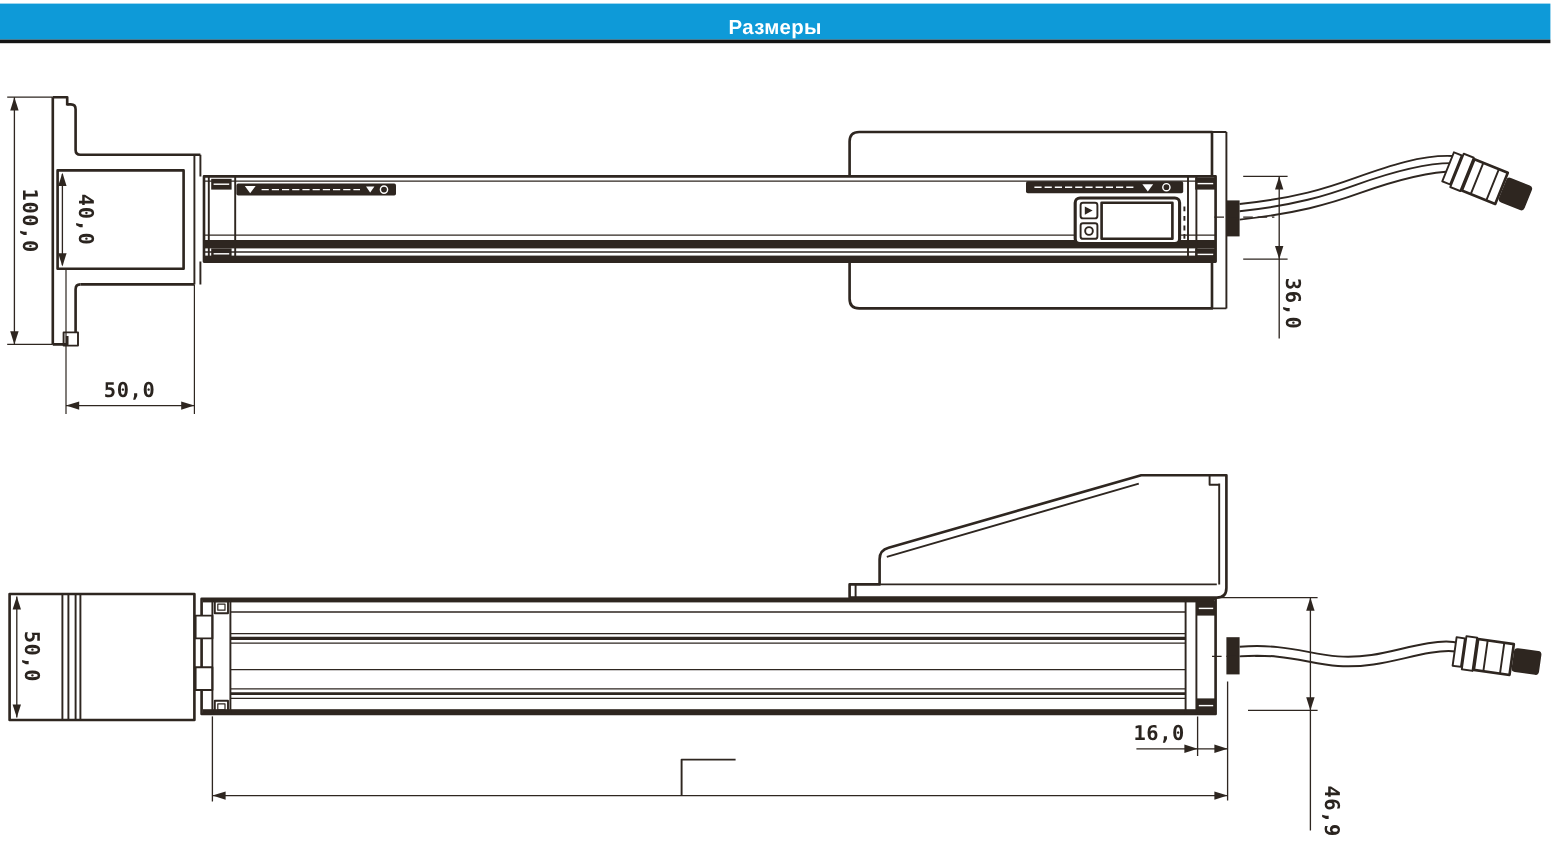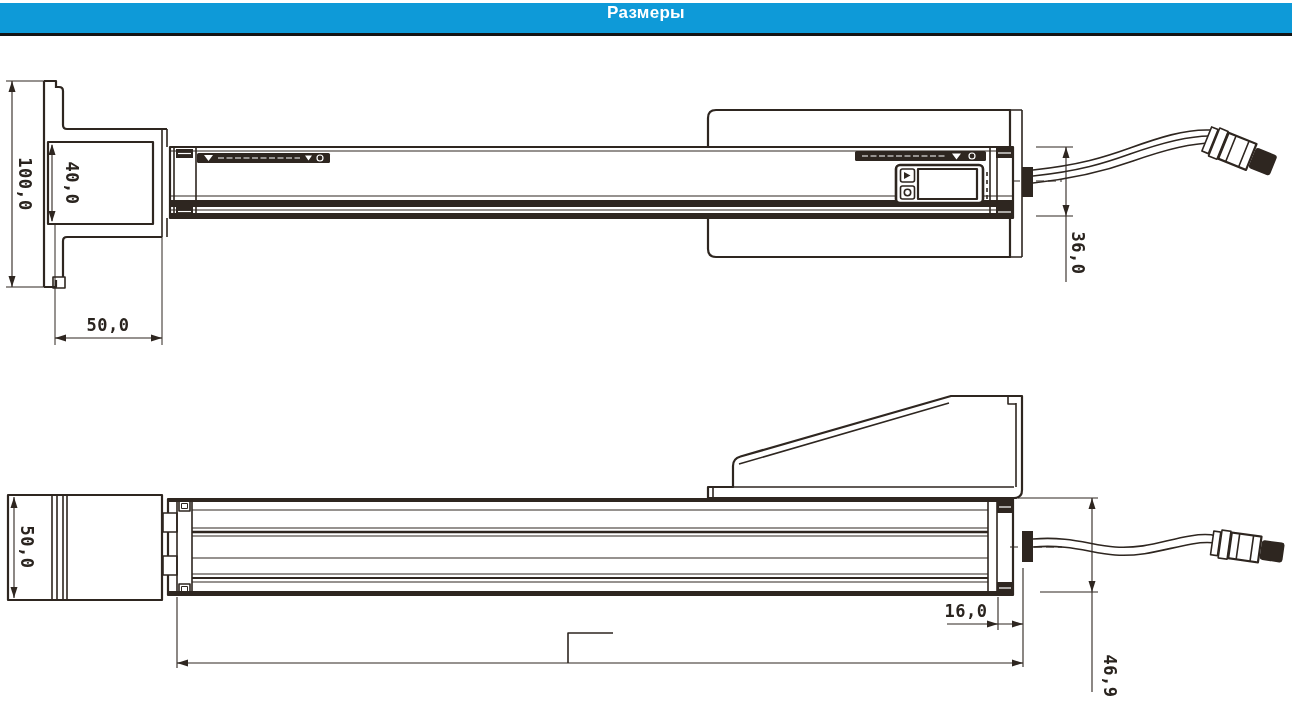--- a/index.html
+++ b/index.html
@@ -3,21 +3,21 @@
 <meta charset="utf-8">
 <style>
   html,body{margin:0;padding:0;background:#fff;}
   .page{
     position:relative;width:1297px;height:722px;background:#fff;
     font-family:"Liberation Sans", sans-serif;overflow:hidden;
     border-right:1px solid #d8d8d8;border-bottom:1px solid #e6e6e6;
   }
   .header{
     position:absolute;top:3px;left:0;width:1292px;height:30px;
-    background:#0e9ad8;display:flex;align-items:flex-start;justify-content:center;
+    background:#0e9ad8;display:flex;align-items:flex-end;justify-content:center;
   }
   .header .title{
     color:#ffffff;font-weight:bold;font-size:17px;letter-spacing:.3px;
   }
   .header-rule{
     position:absolute;top:33px;left:0;width:1292px;height:3px;background:#141414;
   }
   svg{position:absolute;top:0;left:0;}
   .s1 {stroke:#2e2620;stroke-width:1;fill:none;stroke-linejoin:round;}
   .s15{stroke:#2e2620;stroke-width:1.6;fill:none;stroke-linejoin:round;}

